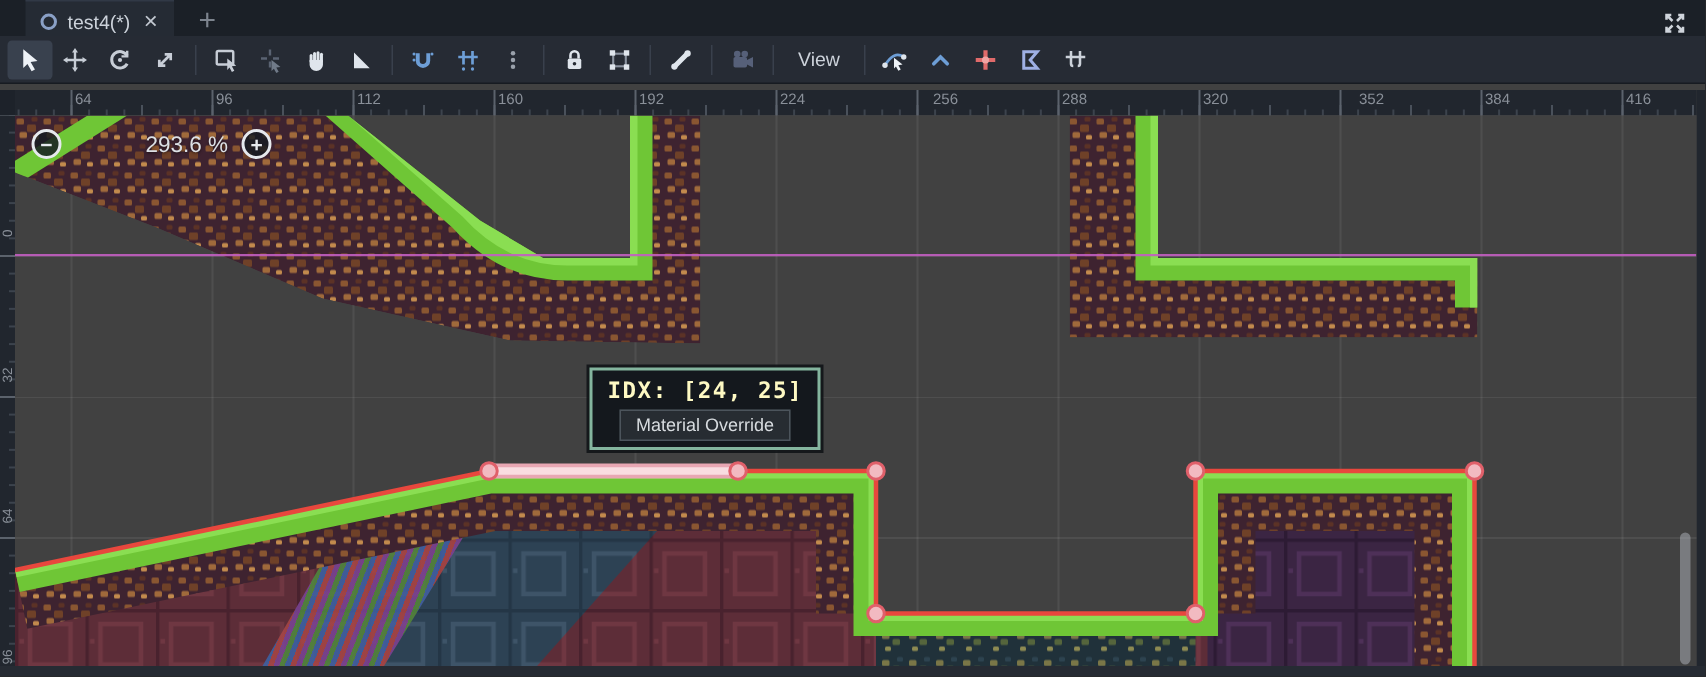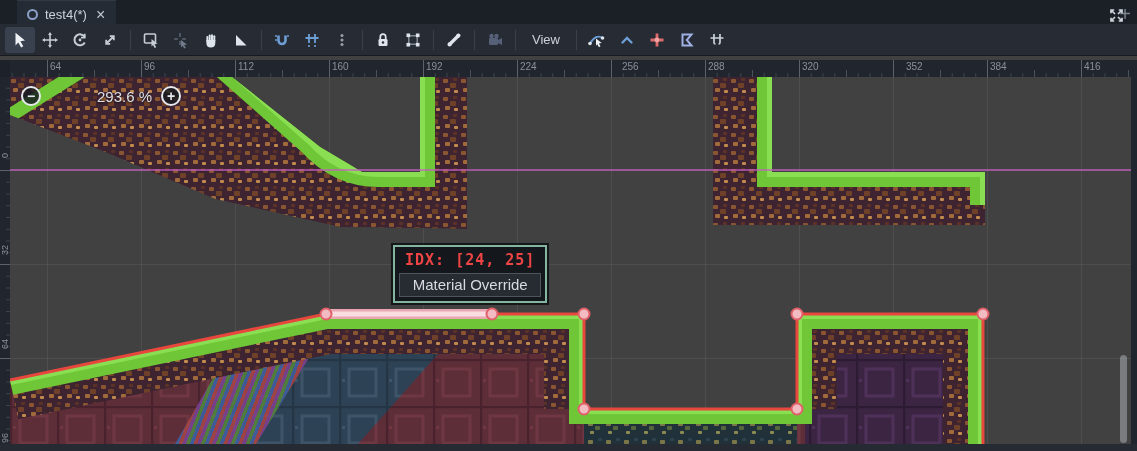--- a/index.html
+++ b/index.html
@@ -2,21 +2,21 @@
 <html><head>
 <meta charset="utf-8">
 <style>
   html,body{margin:0;padding:0;background:#14171c;}
   .app{position:relative;width:1137px;height:451px;overflow:hidden;
        font-family:"Liberation Sans",sans-serif;background:#414141;
        -webkit-user-select:none;user-select:none;}
 
   
   .tabbar{position:absolute;left:0;top:0;width:1137px;height:28px;background:#1b2027;
-          display:flex;align-items:center;justify-content:space-between;}
+          display:flex;align-items:center;}
   .scene-tab{margin-left:17px;height:28px;padding:0 9px 0 10px;background:#252b34;
              display:flex;align-items:center;gap:7px;border-top:1px solid #313946;box-sizing:border-box;}
   .tab-circle{width:11px;height:11px;border:2px solid #8aa0c6;border-radius:50%;box-sizing:border-box;}
   .tab-title{font-size:13px;color:#ccd2da;}
   .tab-close{font-size:16px;color:#c2c8d0;line-height:1;padding:0 2px;cursor:default;}
   .new-tab{margin-left:10px;font-size:20px;color:#7d848e;line-height:1;padding:0 6px;}
   .fullscreen-btn{position:absolute;right:10px;top:4px;width:22px;height:22px;
                   display:flex;align-items:center;justify-content:center;}
 
   
@@ -61,24 +61,24 @@
 
   
   .zoomctl{position:absolute;left:11px;top:9px;display:flex;align-items:center;gap:9px;}
   .zbtn{width:20px;height:20px;border-radius:50%;border:2px solid #e6e9ed;background:rgba(24,27,33,0.85);
         color:#e6e9ed;font-size:14px;font-weight:bold;line-height:16px;text-align:center;box-sizing:border-box;}
   .zlevel{font-size:15px;color:#dce0e5;text-shadow:0 1px 2px rgba(0,0,0,.6);margin-left:47px;}
 
   
   .tooltip{position:absolute;left:383px;top:168px;background:#14181d;border:2px solid #84b59e;
            box-shadow:0 0 0 2px rgba(10,14,18,.8);padding:2px;}
-  .tt-idx{font-family:"DejaVu Sans Mono",monospace;font-size:15px;font-weight:bold;color:#ef4444;
+  .tt-idx{font-family:"DejaVu Sans Mono",monospace;font-size:15px;font-weight:bold;color:#fef9c3;
           padding:2px 8px 3px;letter-spacing:1px;white-space:nowrap;}
-  .tt-mat{margin:1px 2px 2px;background:#272c32;border:1px solid #4c545c;color:#d7dbdf;
-          font-size:15px;text-align:center;padding:2px 10px 3px;white-space:nowrap;}
+  .tt-mat{margin:1px 16px 2px;background:#272c32;border:1px solid #4c545c;color:#d7dbdf;
+          font-size:12px;text-align:left;padding:2px 10px 3px;white-space:nowrap;}
 
   
   .vscroll{position:absolute;left:1110px;top:278px;width:7px;height:88px;border-radius:4px;
            background:rgba(190,196,203,0.45);}
 
   .icon{display:block;}
 </style>
 </head>
 <body>
 

